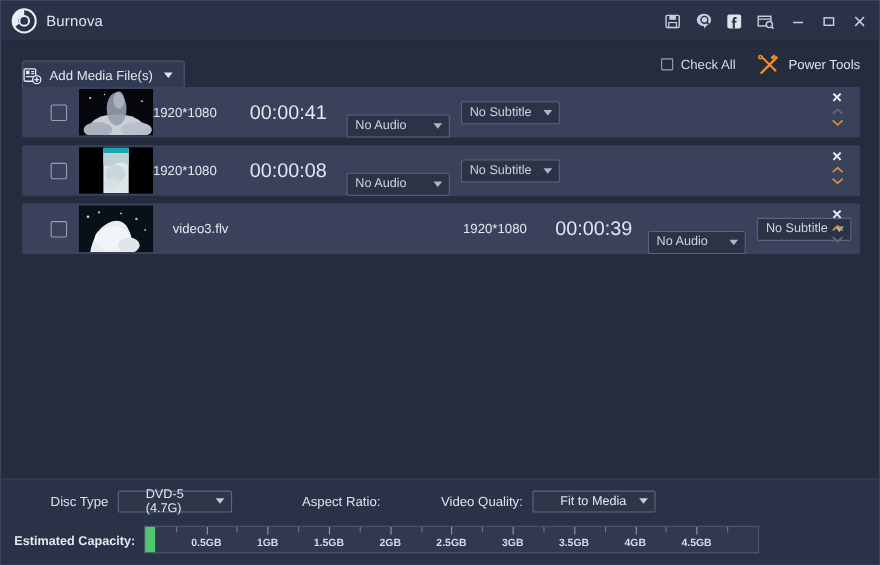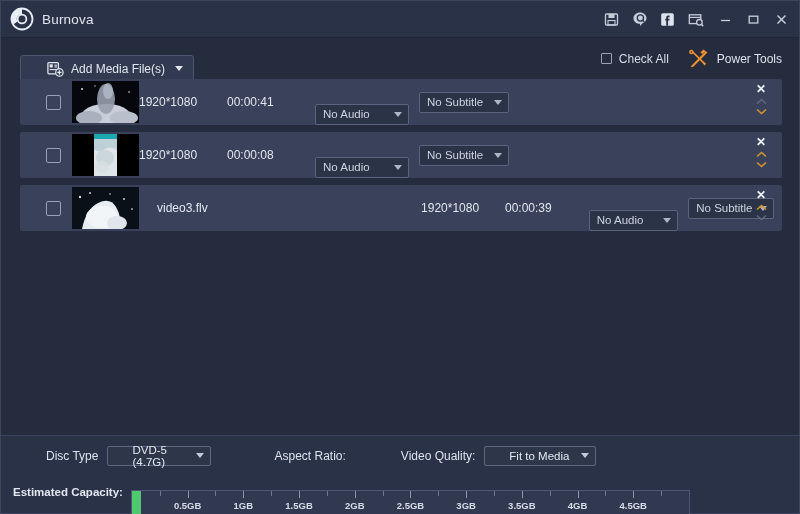--- a/index.html
+++ b/index.html
@@ -47,21 +47,21 @@
     height: 41px; flex: 0 0 41px;
     display: flex; align-items: center;
     padding: 0 17px 0 19px;
   }
   .add-media {
     height: 27px;
     background: #313a50;
     border: 1px solid #4b5672;
     border-radius: 3px;
     display: flex; align-items: center;
-    padding: 0 10px 0 26px;
+    padding: 0 10px 0 0;
     color: #e2e6ee; font-size: 12px;
     gap: 7px;
     margin-top: 20px;
   }
   .add-media .label { font-size: 12px; }
   .caret-dn {
     width: 0; height: 0;
     border-left: 4.5px solid transparent;
     border-right: 4.5px solid transparent;
     border-top: 5px solid #e0e5ee;
@@ -90,21 +90,21 @@
     border: 1px solid #98a1b4; border-radius: 2px;
     background: #39425a; flex: 0 0 15px;
   }
   .thumb {
     width: 67px; height: 42px;
     margin-left: 11px; flex: 0 0 67px;
     background: #000; overflow: hidden; position: relative;
   }
   .fname { margin-left: 18px; color: #e3e7ef; font-size: 12px; width: 280px; }
   .meta-res { color: #e2e6ee; font-size: 12px; width: 72px; text-align: left; }
-  .meta-dur { color: #e2e6ee; font-size: 12px; width: 74px; text-align: left; margin-left: 16px;}
+  .meta-dur { color: #e2e6ee; font-size: 18px; width: 74px; text-align: left; margin-left: 16px;}
   .sel {
     height: 21px; background: #2b3347;
     border: 1px solid #5a6480; border-radius: 2px;
     display: flex; align-items: center;
     color: #ccd3e0; font-size: 11.5px;
     padding: 0 6px 0 7px; position: relative;
   }
   .sel .v { flex: 1 1 auto; }
   .sel .tri {
     width: 0; height: 0;
@@ -154,21 +154,21 @@
   .gap1 { width: 63px; } .gap2 { width: 55px; }
 
   .cap-row {
     position: absolute; left: 0; top: 39px; height: 39px;
     width: 100%; display: flex; align-items: flex-start; padding-top: 3px; font-weight: bold;
   }
   .cap-label { color: #e2e7f0; font-size: 11.5px; margin-left: 12px; margin-top: 8px; }
   .cap-bar {
     position: relative; margin-left: 8px;
     width: 559px; height: 25px;
-    background: #303950; border: 1px solid #4e5873; margin-top: 12px;
+    background: #303950; border: 1px solid #4e5873;
   }
   .cap-fill { position:absolute; left:0; top:0; bottom:0; width: 9px; background: #4ec96f; }
   .tick { position: absolute; top: 0; width: 1px; height: 5px; background: #6d778f; }
   .tickmaj { height: 7px; background: #8e98ae; }
   .ticklbl {
     position: absolute; top: 9px; color: #d6dce8; font-size: 9.5px;
     transform: translateX(-50%); white-space: nowrap;
   }
   .next-btn {
     position: absolute; right: 18px; top: 33px;

